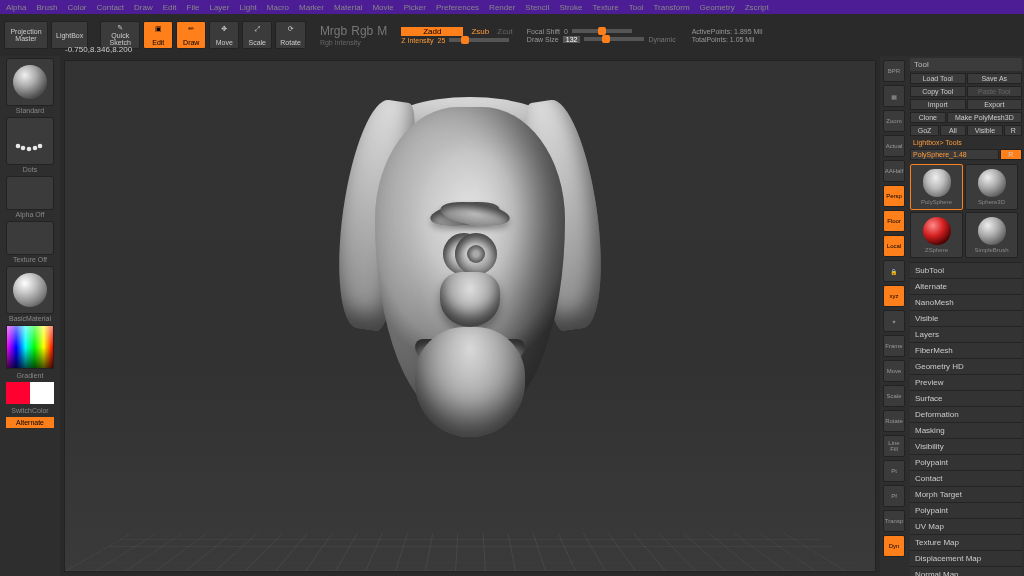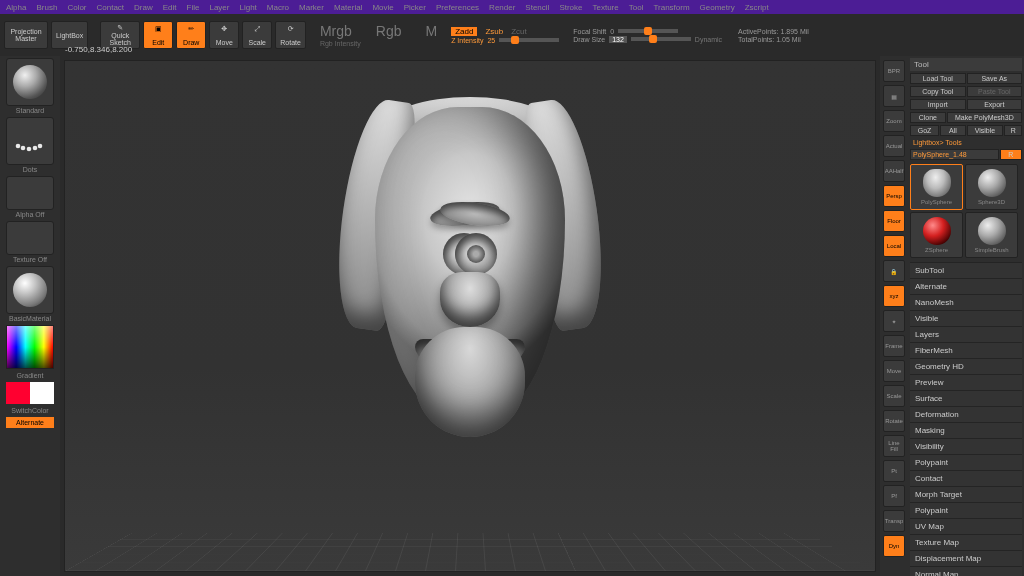--- a/index.html
+++ b/index.html
@@ -135,31 +135,31 @@
   <div class="tbtn">
       <span class="ico">⤢</span>
       <span>Scale</span>
     </div>
   <div class="tbtn">
       <span class="ico">⟳</span>
       <span>Rotate</span>
     </div>
   <div style="width:8px"></div>
   <div class="tstack">
-    <div style="display:flex; gap:24px; font-size:14px; color:#777;">
+    <div style="display:flex; gap:4px; font-size:12px; color:#777;">
       <span>Mrgb</span>
       <span>Rgb</span>
       <span>M</span>
     </div>
     <span style="color:#666">Rgb Intensity</span>
   </div>
   <div style="width:8px"></div>
   <div class="tstack">
     <div style="display:flex; gap:8px; font-size:8px;">
-      <span style="background:#ff7f1a;color:#000;padding:0 4px">Zadd</span>
+      <span style="background:#ff7f1a;color:#000;padding:0 22px">Zadd</span>
       <span style="color:#ff9a3a">Zsub</span>
       <span style="color:#666">Zcut</span>
     </div>
     <div class="sldr">
       <span style="color:#ff9a3a">Z Intensity</span>
       <span style="color:#ff9a3a">25</span>
       <div class="bar">
           <i style="left:12px"></i>
         </div>
     </div>

